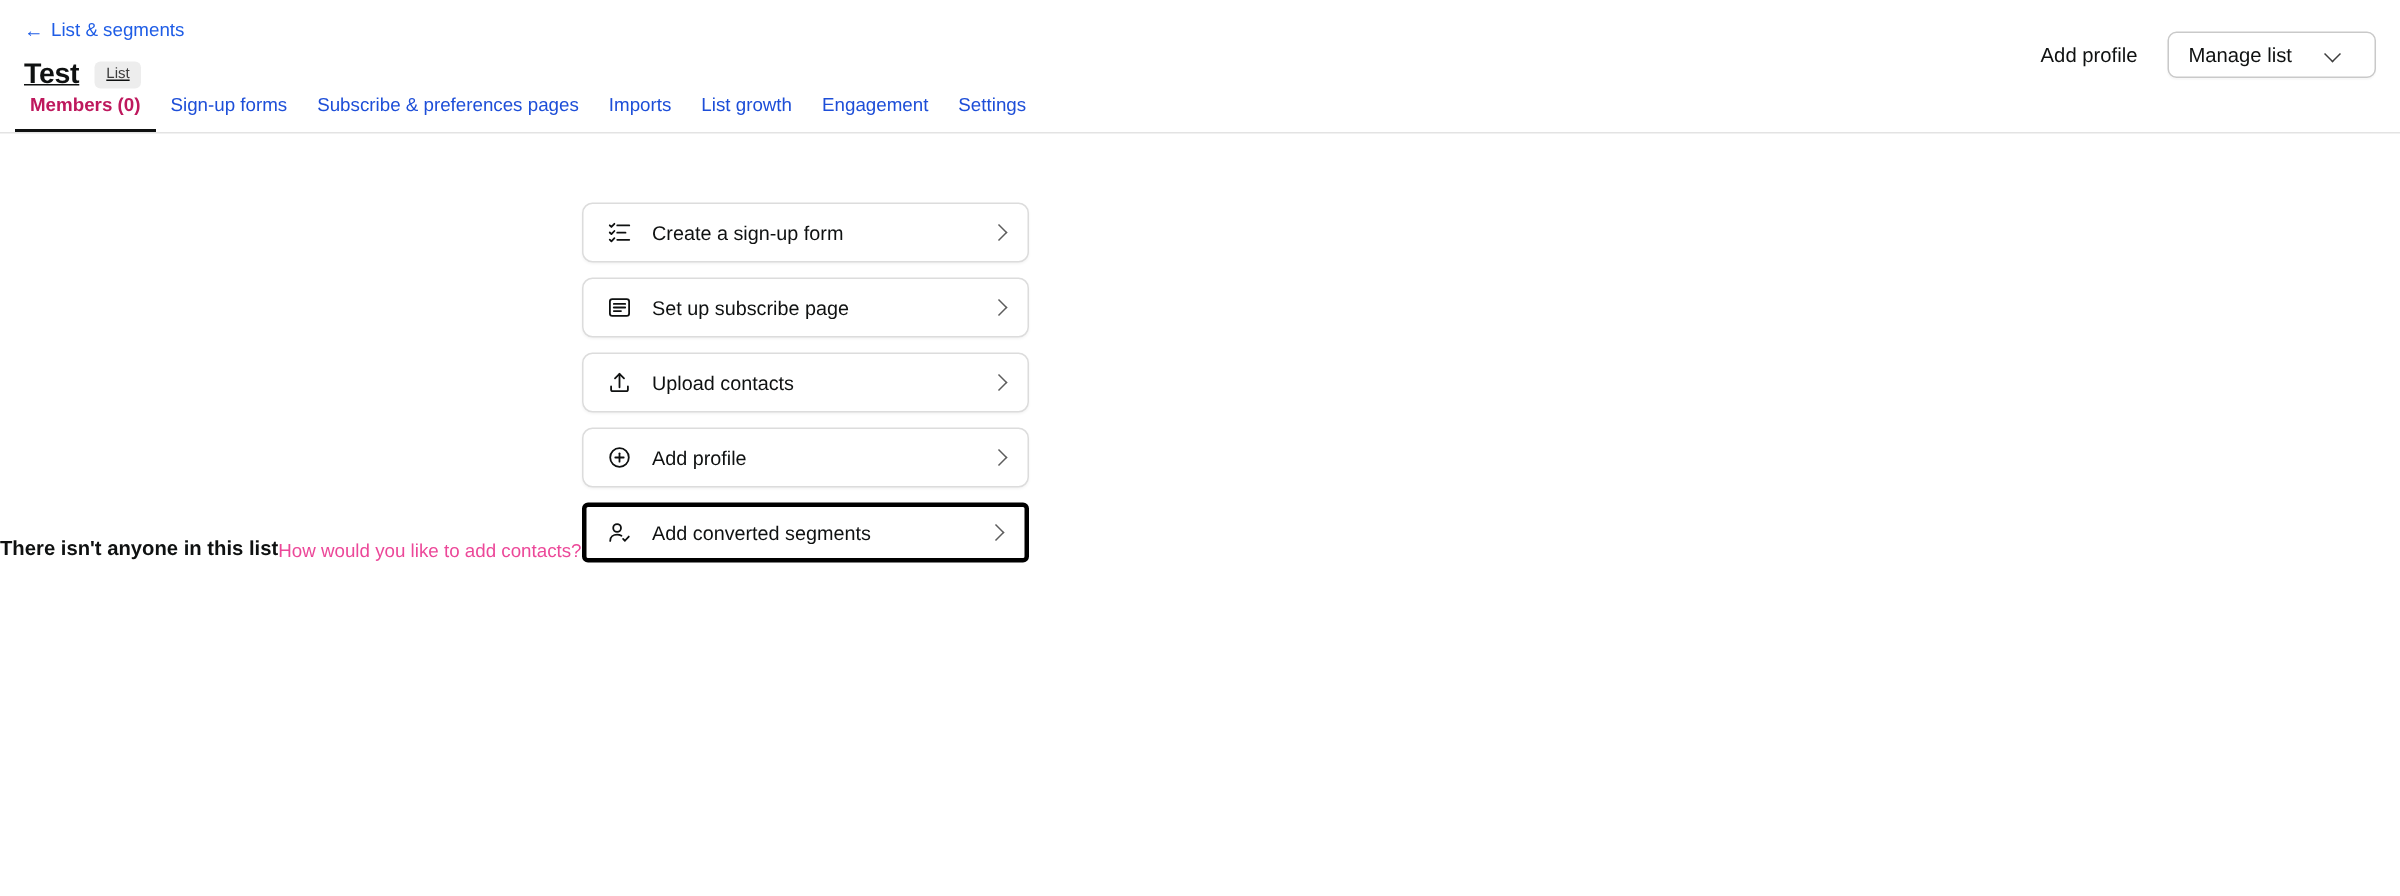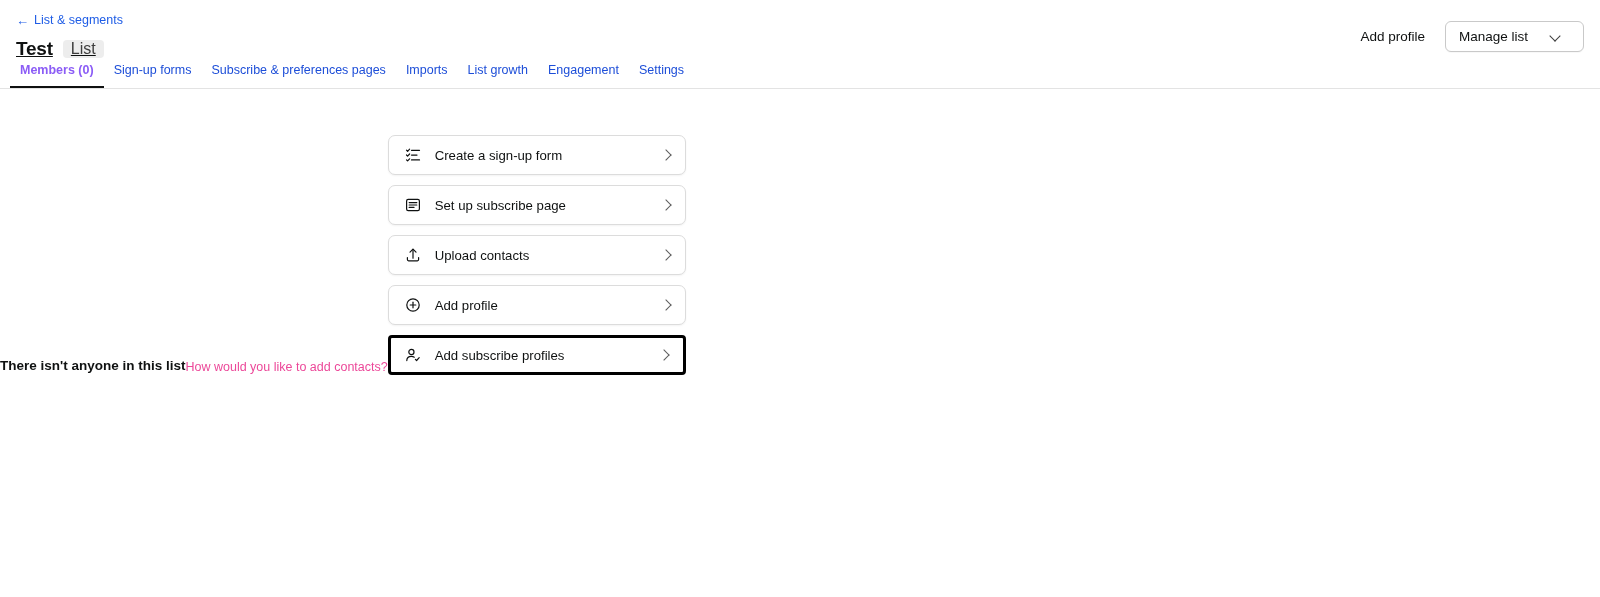--- a/index.html
+++ b/index.html
@@ -55,21 +55,21 @@
   .page-title {
     font-size: 19px;
     font-weight: bold;
     letter-spacing: -0.2px;
     color: #0f1111;
   }
   .badge {
     background: #ededed;
     color: #3d3d3d;
     border-radius: 4px;
-    font-size: 16px;
+    font-size: 10px;
     line-height: 16px;
     padding: 1px 8px;
   }
 
   .header-actions {
     position: absolute;
     top: 21px;
     right: 16px;
     display: flex;
     align-items: center;
@@ -125,21 +125,21 @@
   }
   .tab {
     font-size: 12.5px;
     color: #1d4ed8;
     padding: 6px 10px 9px 10px;
     cursor: pointer;
     border-bottom: 2px solid transparent;
     white-space: nowrap;
   }
   .tab.active {
-    color: #8b5cf6;
+    color: #be185d;
     font-weight: bold;
     border-bottom: 2px solid #0f1111;
   }
 
   
   .empty-wrap {
     width: 100%;
     display: flex;
     flex-direction: row;
     align-items: flex-end;
@@ -309,20 +309,20 @@
       </div>
 
       <div class="option-card highlighted">
         <span class="opt-icon">
           <svg width="16" height="16" viewBox="0 0 16 16" fill="none" stroke="currentColor" stroke-width="1.2" stroke-linecap="round" stroke-linejoin="round">
             <circle cx="6.4" cy="5" r="2.6"></circle>
             <path d="M1.8 13.6 C1.8 10.9 3.9 9.4 6.4 9.4 C7.5 9.4 8.5 9.7 9.3 10.2"></path>
             <path d="M10.4 12.3 L11.6 13.5 L14.2 10.7"></path>
           </svg>
         </span>
-        <span class="option-label">Add subscribe profiles</span>
+        <span class="option-label">Add converted segments</span>
         <span class="chev-right"></span>
       </div>
 
     </div>
   </div>
 
 </div>
 
 </body></html>

